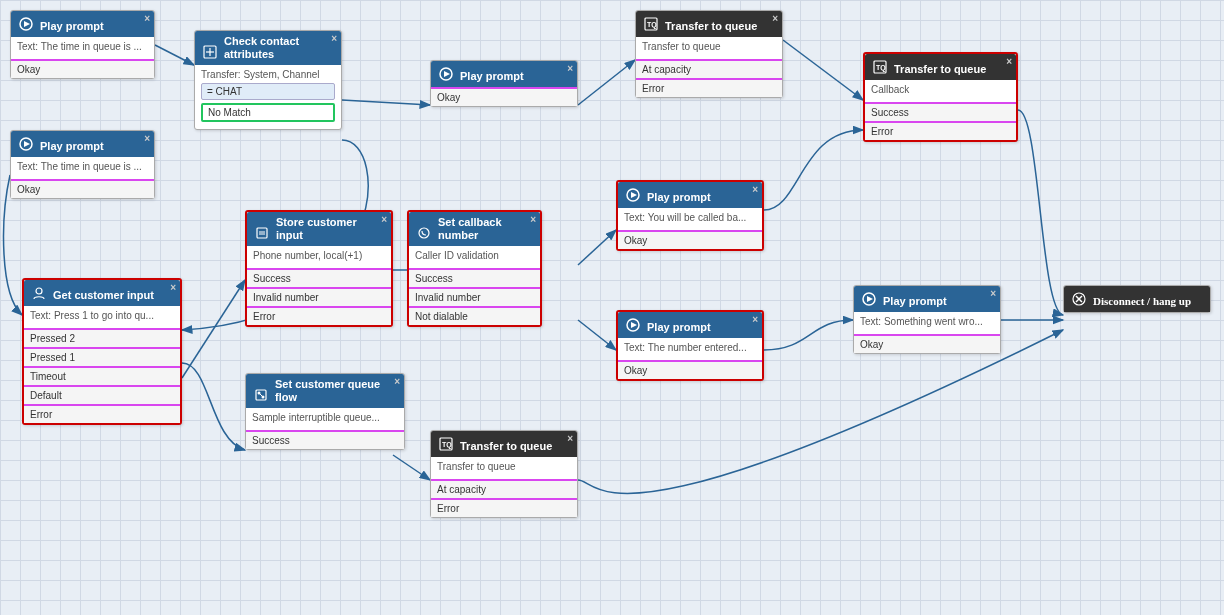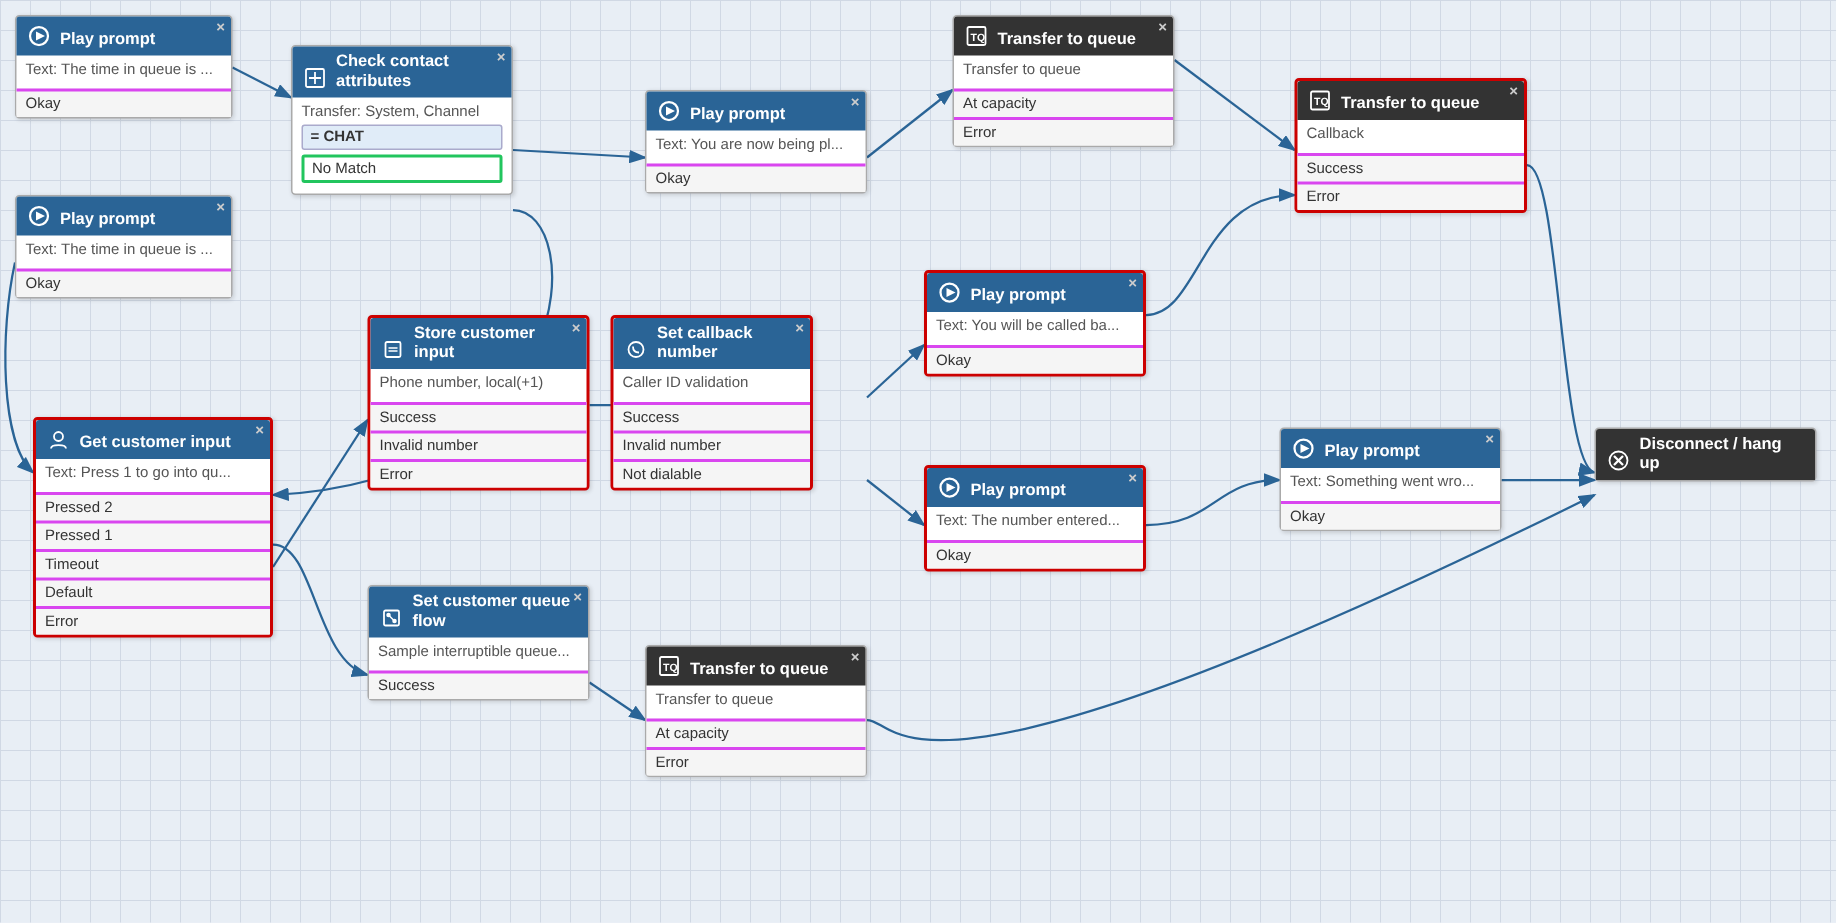--- a/index.html
+++ b/index.html
@@ -80,21 +80,20 @@
       background: #f5f5f5;
       cursor: pointer;
     }
     .chat-value {
       background: #e0ecf8;
       border: 1px solid #aac;
       padding: 2px 5px;
       margin: 3px 0;
       font-size: 10px;
       border-radius: 2px;
-      font-weight: bold;
     }
     .no-match-value {
       background: #fff;
       border: 2px solid #22c55e;
       padding: 2px 5px;
       margin: 3px 0;
       font-size: 10px;
       border-radius: 2px;
     }
     svg.connections {
@@ -218,23 +217,20 @@
     <div class="node-header blue">
       <span class="node-icon">
         <svg width="14" height="14" viewBox="0 0 14 14">
             <circle cx="7" cy="7" r="6" fill="none" stroke="#fff" stroke-width="1.5"></circle>
             <polygon points="5,4 11,7 5,10" fill="#fff"></polygon>
           </svg>
       </span>
       <span class="node-title-text">Play prompt</span>
       <span class="close-btn">×</span>
     </div>
-    <div class="node-body">
-      <div class="sub-text">Text: You are now being pl...</div>
-    </div>
     <div class="node-output">Okay</div>
   </div>
 
   <div class="node" style="left:635px; top:10px; width:148px;">
     <div class="node-header dark">
       <span class="node-icon">
         <svg width="14" height="14" viewBox="0 0 14 14">
             <rect x="1" y="1" width="12" height="12" rx="1" fill="none" stroke="#fff" stroke-width="1.2"></rect>
             <text x="3" y="10" fill="#fff" font-size="7">TQ</text>
           </svg>
@@ -354,21 +350,21 @@
       </span>
       <span class="node-title-text">Play prompt</span>
       <span class="close-btn">×</span>
     </div>
     <div class="node-body">
       <div class="sub-text">Text: The number entered...</div>
     </div>
     <div class="node-output">Okay</div>
   </div>
 
-  <div class="node" style="left:245px; top:390px; width:148px;">
+  <div class="node" style="left:245px; top:373px; width:160px;">
     <div class="node-header blue">
       <span class="node-icon">
         <svg width="14" height="14" viewBox="0 0 14 14">
             <rect x="2" y="2" width="10" height="10" rx="1" fill="none" stroke="#fff" stroke-width="1.2"></rect>
             <circle cx="5" cy="5" r="1.5" fill="#fff"></circle>
             <circle cx="9" cy="9" r="1.5" fill="#fff"></circle>
             <line x1="5" y1="5" x2="9" y2="9" stroke="#fff" stroke-width="1"></line>
           </svg>
       </span>
       <span class="node-title-text">Set customer queue<br>flow</span>
@@ -408,21 +404,21 @@
       </span>
       <span class="node-title-text">Play prompt</span>
       <span class="close-btn">×</span>
     </div>
     <div class="node-body">
       <div class="sub-text">Text: Something went wro...</div>
     </div>
     <div class="node-output">Okay</div>
   </div>
 
-  <div class="node" style="left:1063px; top:285px; width:148px;">
+  <div class="node" style="left:1063px; top:285px; width:148px;font-family:Liberation Serif, serif;">
     <div class="node-header dark">
       <span class="node-icon">
         <svg width="14" height="14" viewBox="0 0 14 14">
             <circle cx="7" cy="7" r="6" fill="none" stroke="#fff" stroke-width="1.2"></circle>
             <line x1="4" y1="4" x2="10" y2="10" stroke="#fff" stroke-width="1.5"></line>
             <line x1="10" y1="4" x2="4" y2="10" stroke="#fff" stroke-width="1.5"></line>
           </svg>
       </span>
       <span class="node-title-text">Disconnect / hang up</span>
     </div>

